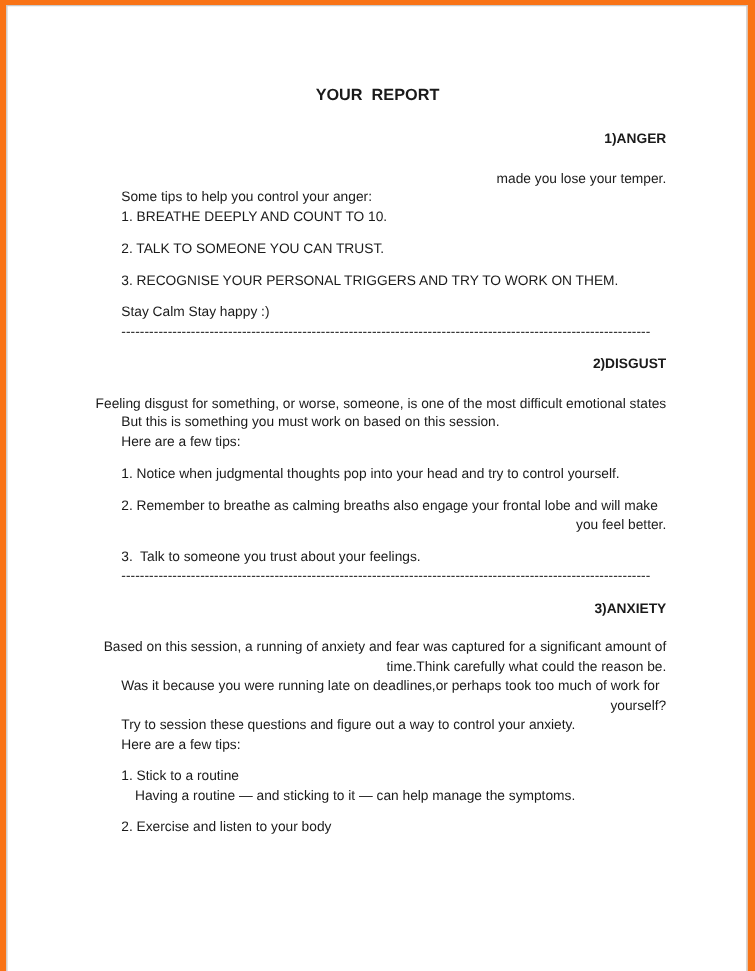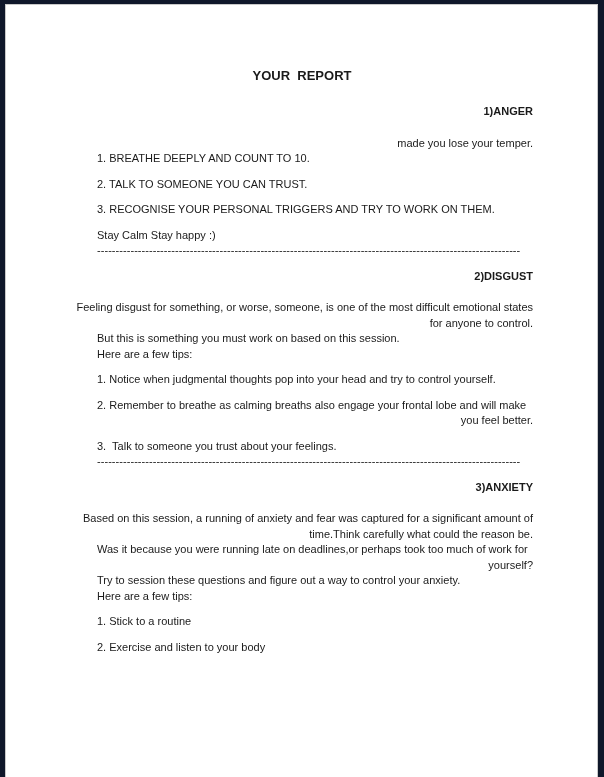--- a/index.html
+++ b/index.html
@@ -7,21 +7,21 @@
     padding: 0;
     width: 604px;
     height: 777px;
     background: #ffffff;
     overflow: hidden;
   }
   .canvas {
     position: relative;
     width: 604px;
     height: 777px;
-    background: #0f172a;
+    background: #f97316;
   }
   .page {
     position: absolute;
     left: 5px;
     top: 4px;
     width: 593px;
     height: 830px;              
     background: #ffffff;
     border: 1.5px solid var(--border-color, #c9c9c9);
     border-bottom: none;
@@ -64,33 +64,33 @@
 <body>
 
 <div class="canvas">
   <div class="page">
     <div class="doc-title">YOUR  REPORT</div>
     <div class="doc-body" id="doc-body">
         <div class="blank"></div>
         <div class="line ind0 bold">1)ANGER</div>
         <div class="blank blank-lg"></div>
         <div class="line ind0">made you lose your temper.</div>
+        <div class="line ind1">Some tips to help you control your anger:</div>
         <div class="line ind1">1. BREATHE DEEPLY AND COUNT TO 10.</div>
         <div class="blank"></div>
         <div class="line ind1">2. TALK TO SOMEONE YOU CAN TRUST.</div>
         <div class="blank"></div>
         <div class="line ind1">3. RECOGNISE YOUR PERSONAL TRIGGERS AND TRY TO WORK ON THEM.</div>
         <div class="blank"></div>
         <div class="line ind1">Stay Calm Stay happy :)</div>
         <div class="line ind1 sep">------------------------------------------------------------------------------------------------------------------</div>
         <div class="blank"></div>
         <div class="line ind0 bold">2)DISGUST</div>
         <div class="blank blank-lg"></div>
         <div class="line ind0">Feeling disgust for something, or worse, someone, is one of the most difficult emotional states</div>
-        <div class="line ind0">for anyone to control.</div>
         <div class="line ind1">But this is something you must work on based on this session.</div>
         <div class="line ind1">Here are a few tips:</div>
         <div class="blank"></div>
         <div class="line ind1">1. Notice when judgmental thoughts pop into your head and try to control yourself.</div>
         <div class="blank"></div>
         <div class="line ind1">2. Remember to breathe as calming breaths also engage your frontal lobe and will make</div>
         <div class="line ind0">you feel better.</div>
         <div class="blank"></div>
         <div class="line ind1">3.  Talk to someone you trust about your feelings.</div>
         <div class="line ind1 sep">------------------------------------------------------------------------------------------------------------------</div>
@@ -98,17 +98,18 @@
         <div class="line ind0 bold">3)ANXIETY</div>
         <div class="blank blank-lg"></div>
         <div class="line ind0">Based on this session, a running of anxiety and fear was captured for a significant amount of</div>
         <div class="line ind0">time.Think carefully what could the reason be.</div>
         <div class="line ind1">Was it because you were running late on deadlines,or perhaps took too much of work for</div>
         <div class="line ind0">yourself?</div>
         <div class="line ind1">Try to session these questions and figure out a way to control your anxiety.</div>
         <div class="line ind1">Here are a few tips:</div>
         <div class="blank"></div>
         <div class="line ind1">1. Stick to a routine</div>
+        <div class="line ind2">Having a routine — and sticking to it — can help manage the symptoms.</div>
         <div class="blank"></div>
         <div class="line ind1">2. Exercise and listen to your body</div>
       </div>
   </div>
 </div>
 
 </body></html>

